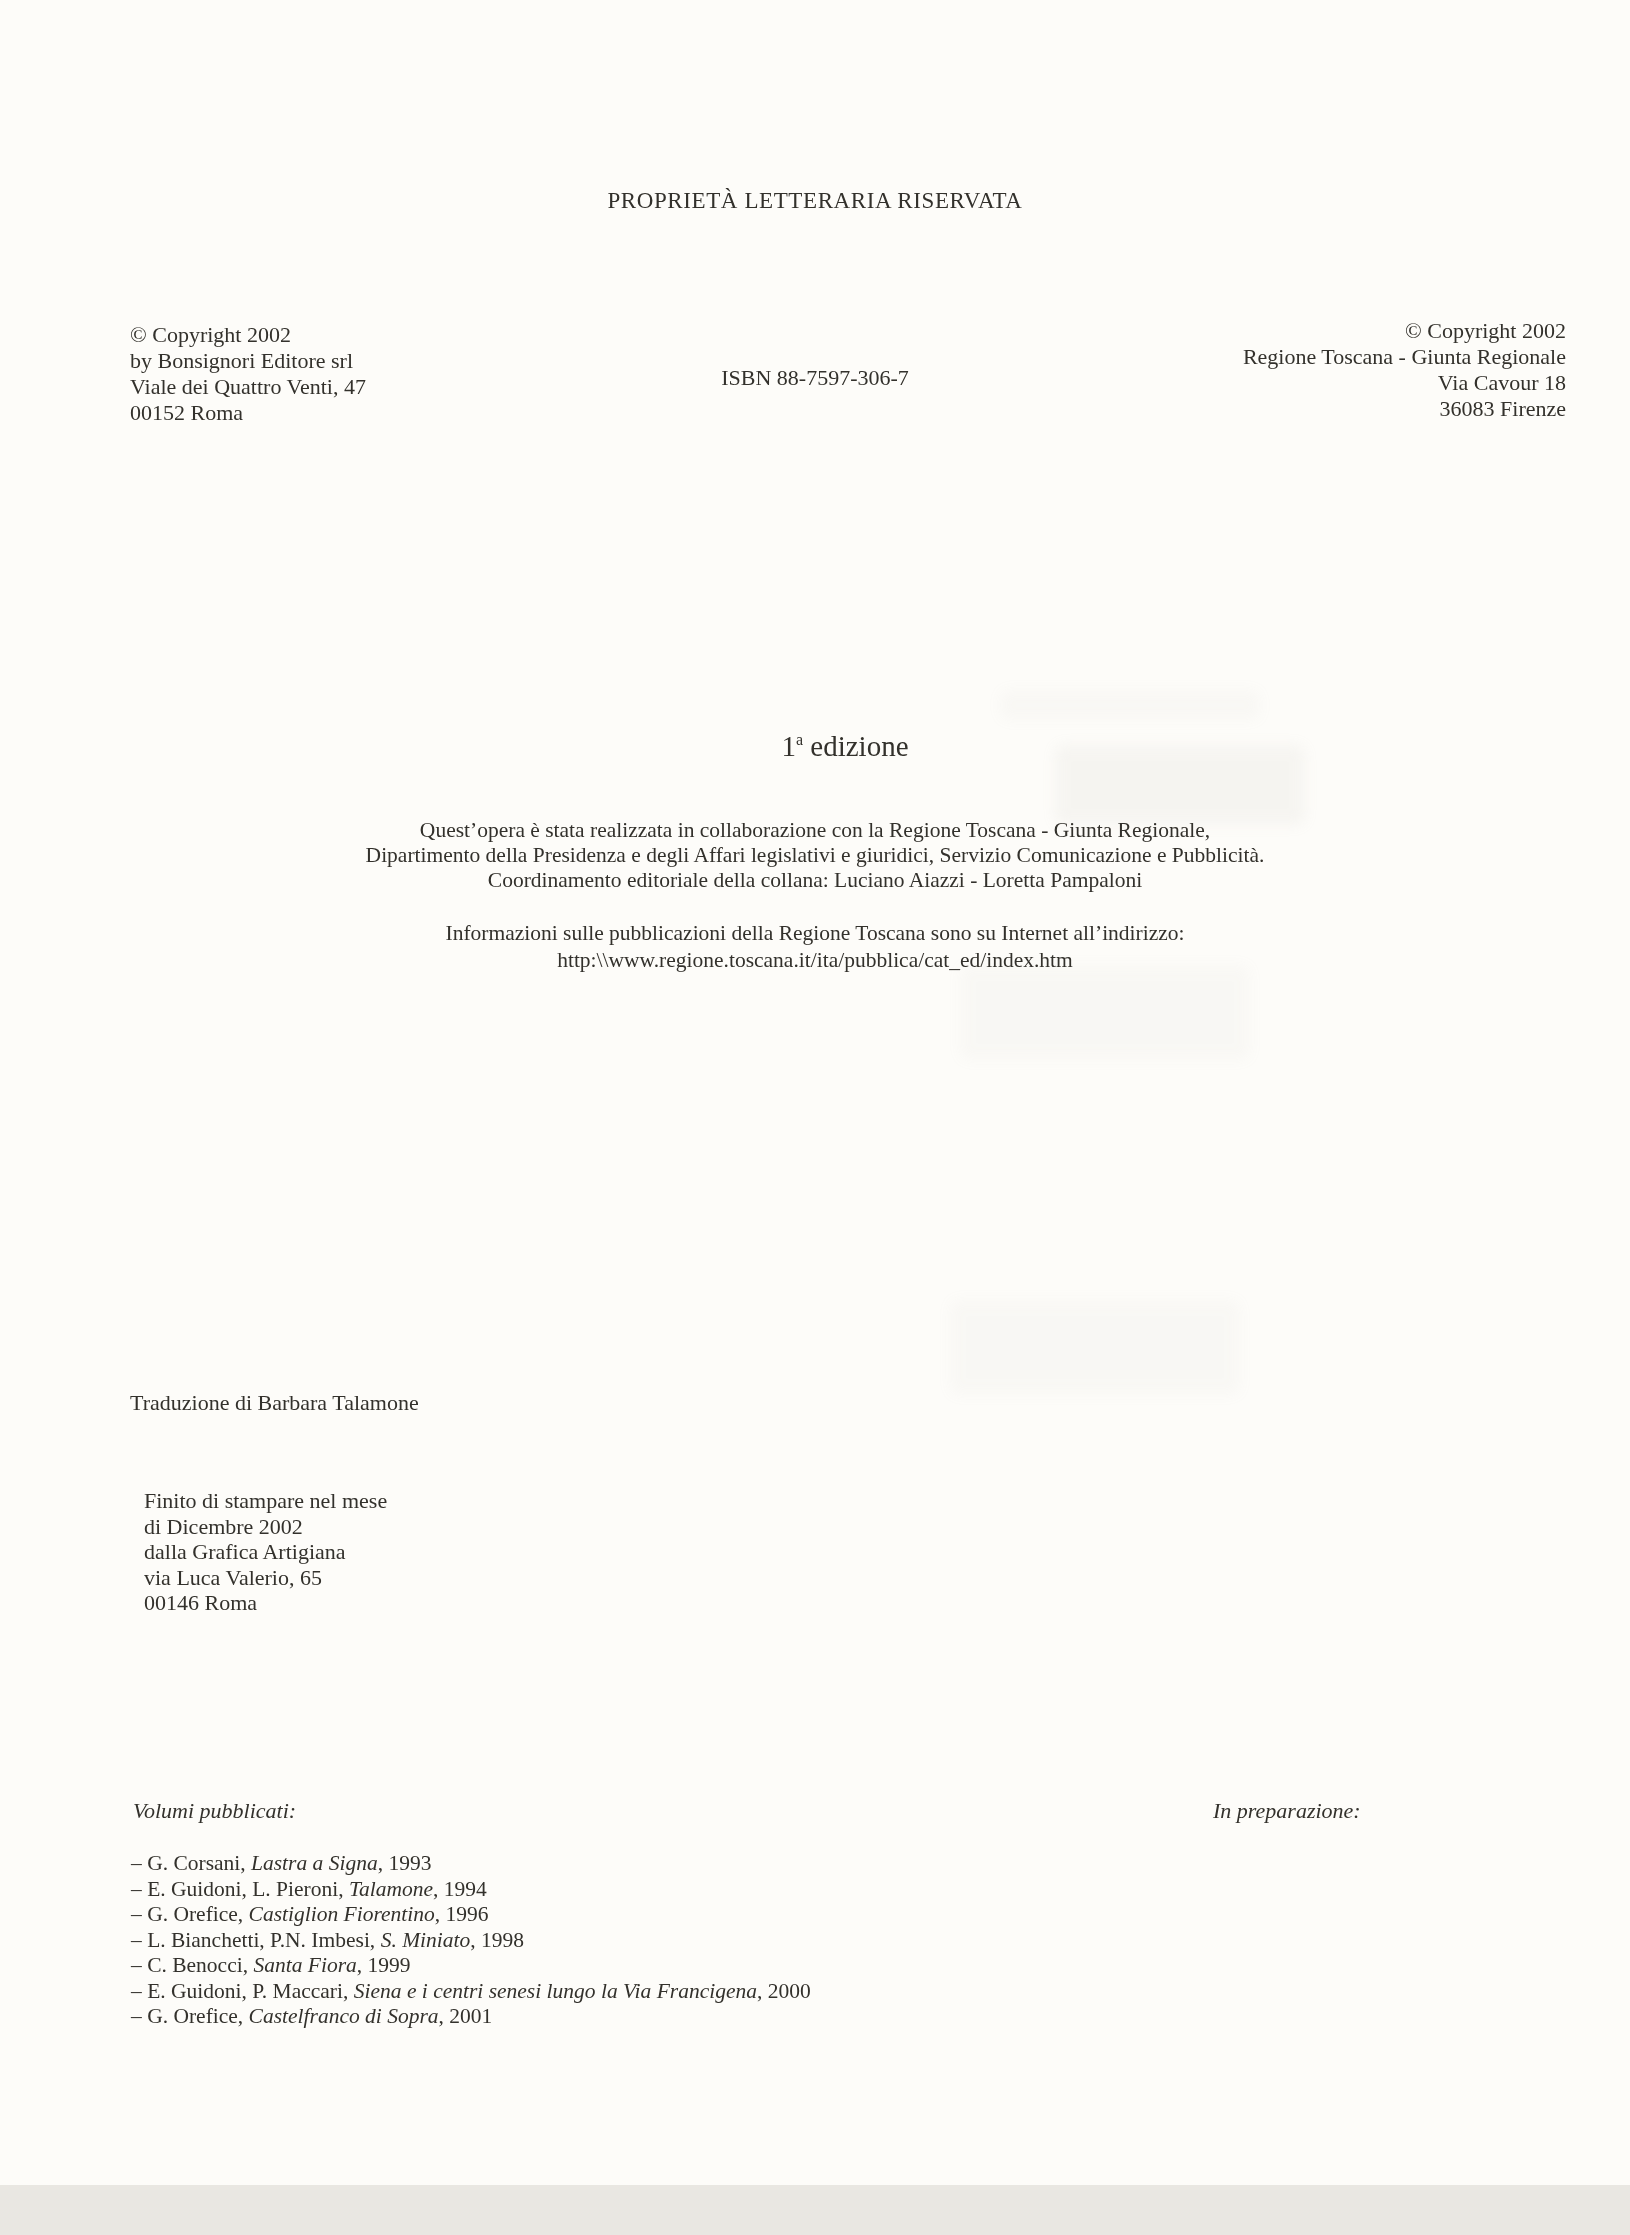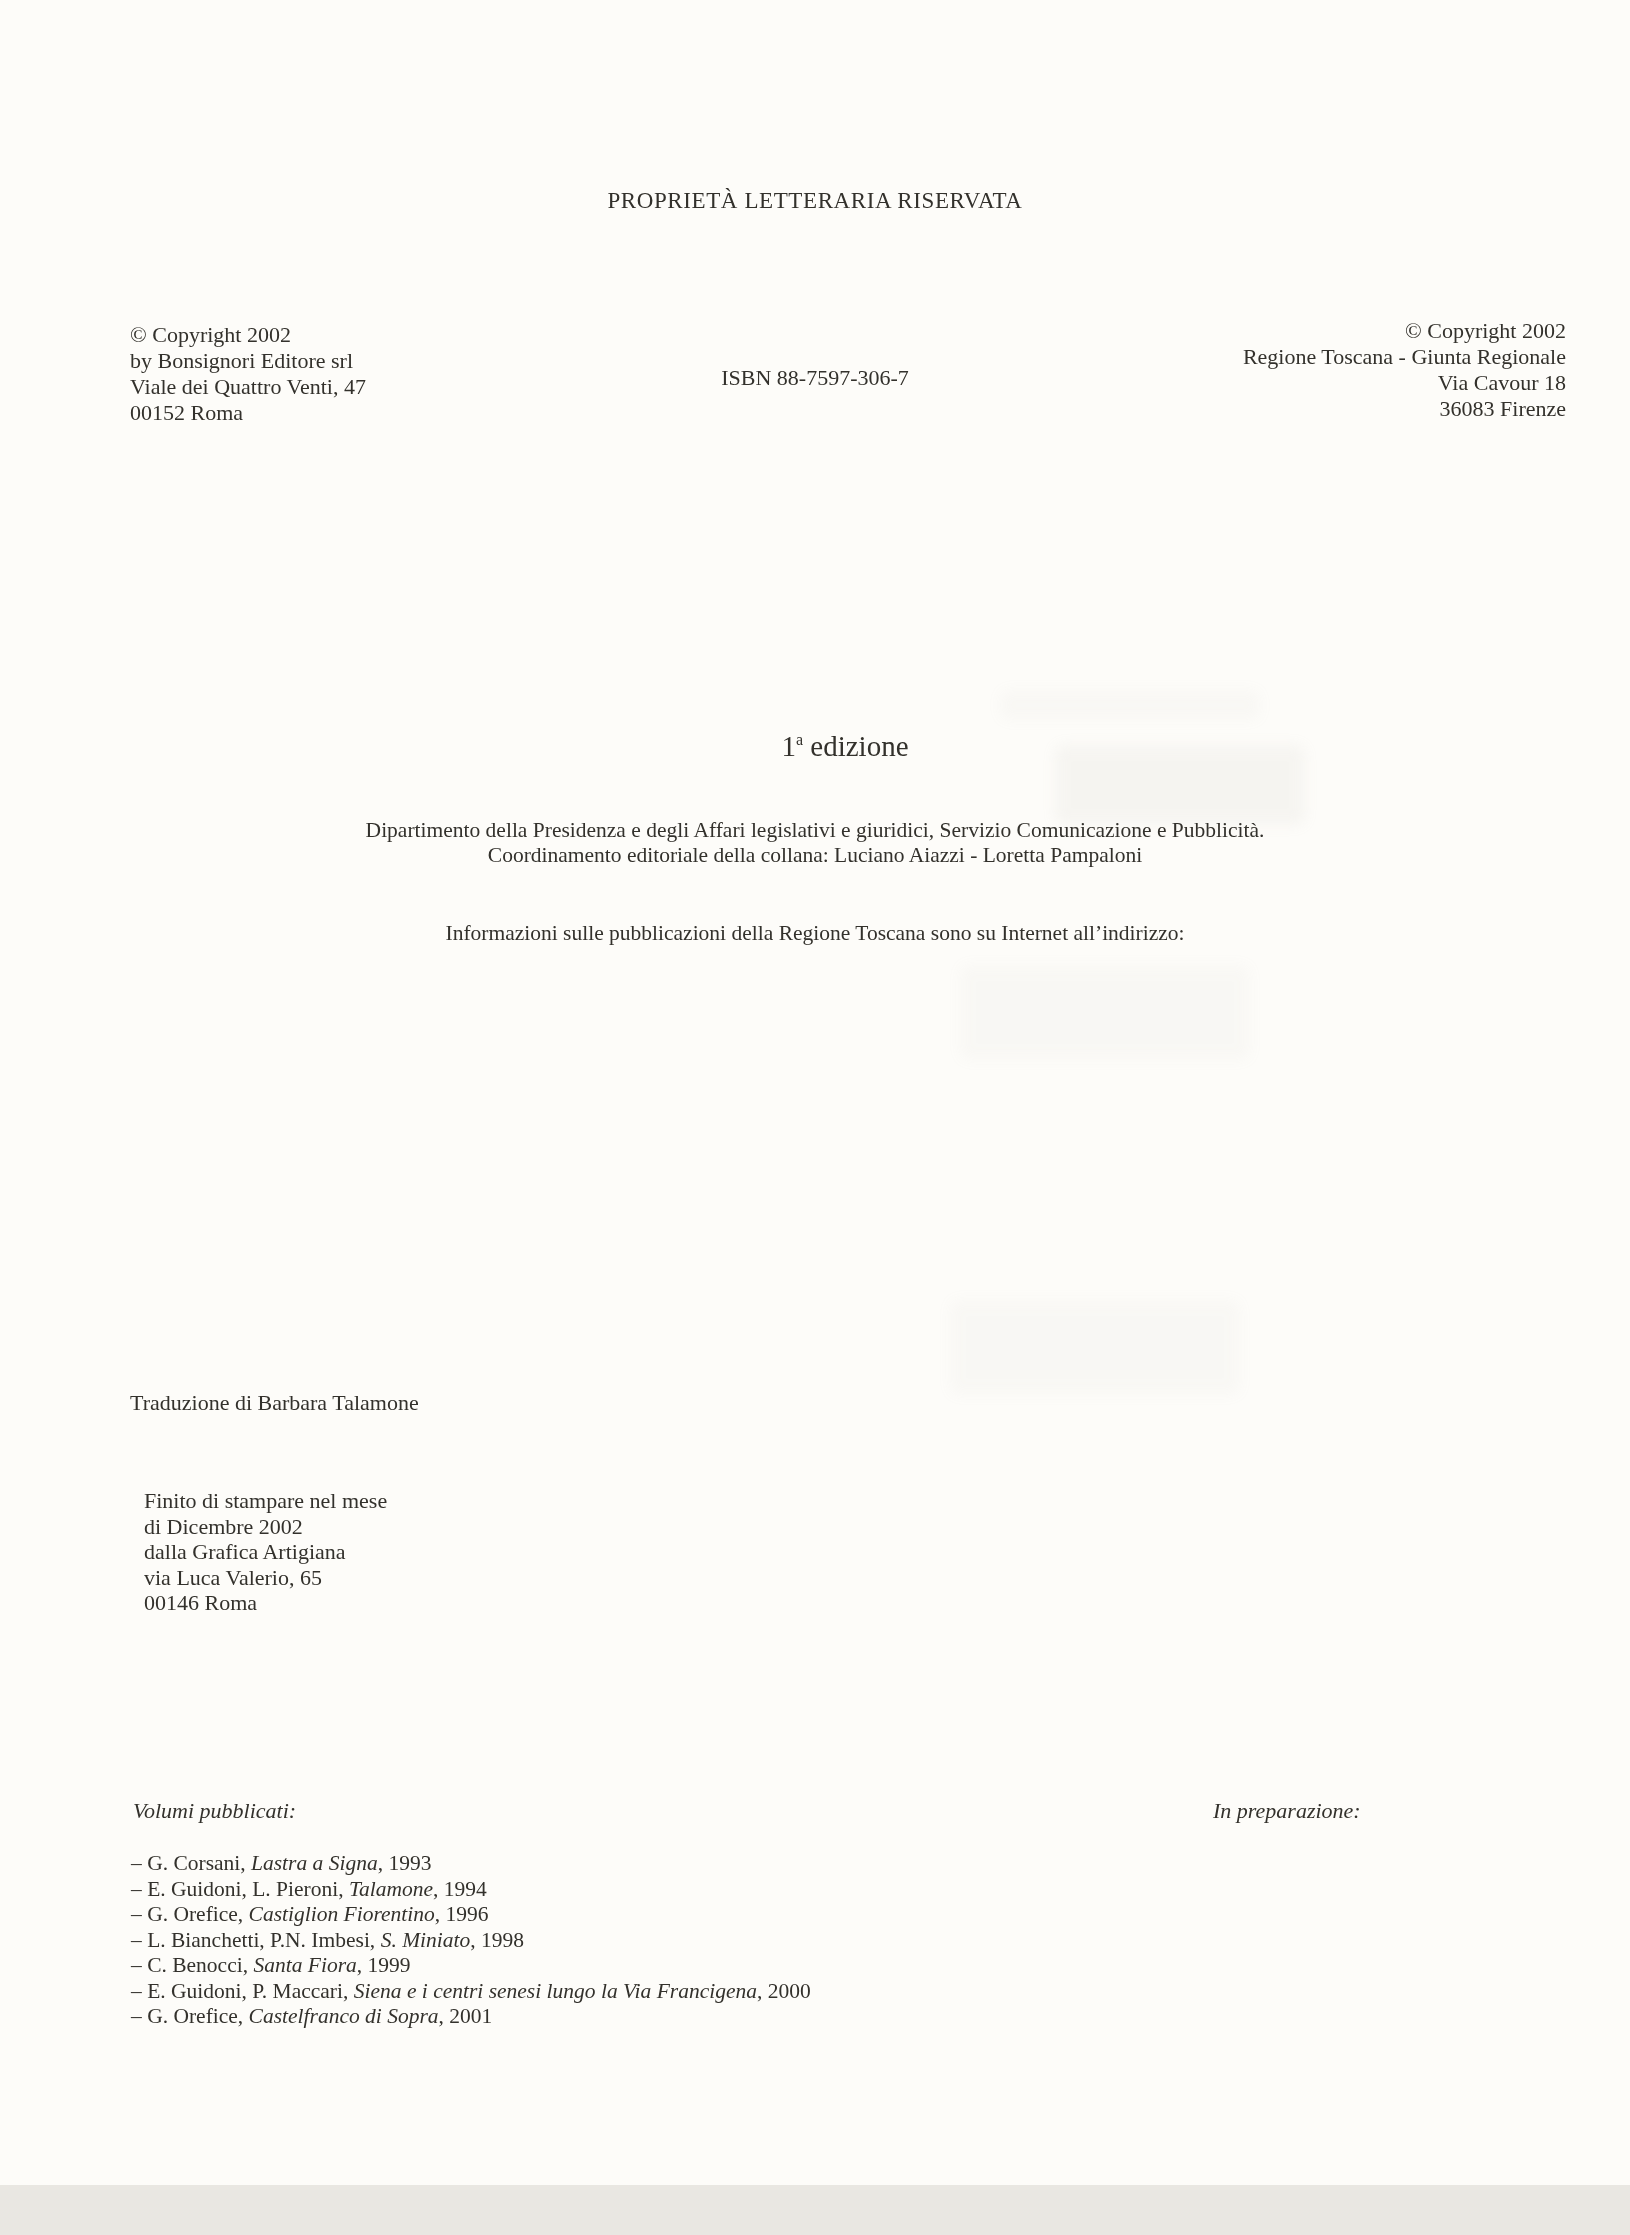--- a/index.html
+++ b/index.html
@@ -97,26 +97,28 @@
   <div class="abs addr right" style="right:64px; top:318px;">
     <div>© Copyright 2002</div>
     <div>Regione Toscana - Giunta Regionale</div>
     <div>Via Cavour 18</div>
     <div>36083 Firenze</div>
   </div>
 
   <div class="abs center-line edition" style="top:730px; left:30px;"><span>1</span><sup>a</sup><span> edizione</span></div>
 
   <div class="abs center-line para" style="top:818px;">
+    <div>Quest’opera è stata realizzata in collaborazione con la Regione Toscana - Giunta Regionale,</div>
     <div>Dipartimento della Presidenza e degli Affari legislativi e giuridici, Servizio Comunicazione e Pubblicità.</div>
     <div>Coordinamento editoriale della collana: Luciano Aiazzi - Loretta Pampaloni</div>
   </div>
 
   <div class="abs center-line info" style="top:920px;">
     <div>Informazioni sulle pubblicazioni della Regione Toscana sono su Internet all’indirizzo:</div>
+    <div>http:\\www.regione.toscana.it/ita/pubblica/cat_ed/index.htm</div>
   </div>
 
   <div class="abs plain-block" style="left:130px; top:1390px;">Traduzione di Barbara Talamone</div>
 
   <div class="abs plain-block" style="left:144px; top:1488px;">
     <div>Finito di stampare nel mese</div>
     <div>di Dicembre 2002</div>
     <div>dalla Grafica Artigiana</div>
     <div>via Luca Valerio, 65</div>
     <div>00146 Roma</div>

